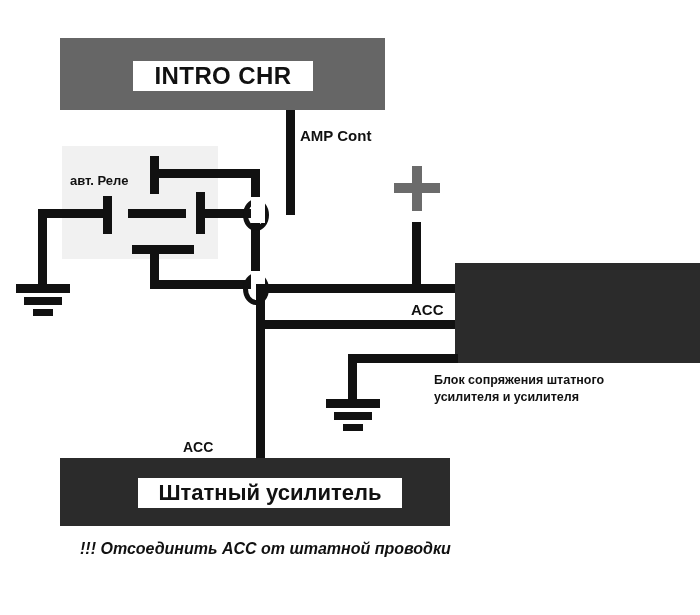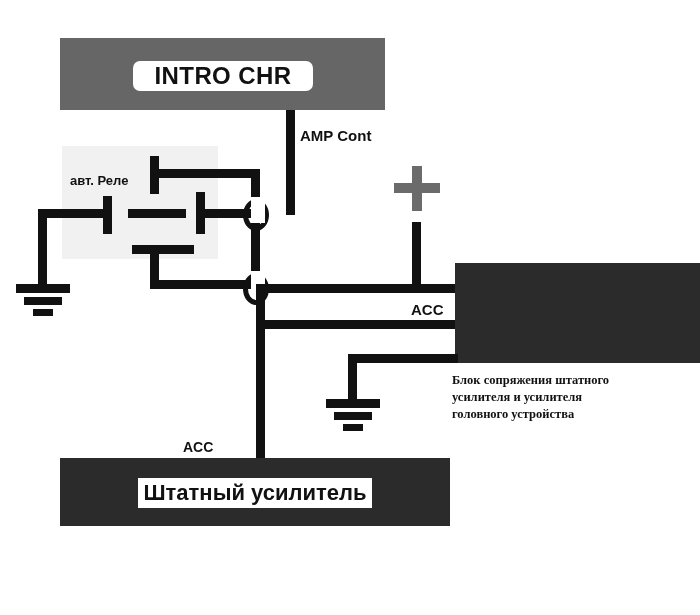--- a/index.html
+++ b/index.html
@@ -37,21 +37,21 @@
   .hop-mask{position:absolute;background:#ffffff;}
 
   .warn{position:absolute;font-weight:bold;font-style:italic;color:#111111;white-space:nowrap;}
 </style>
 </head>
 <body>
 
 <div id="stage">
 
   <div class="box unit-gray" style="left:60px;top:38px;width:325px;height:72px;"></div>
-  <div class="plate" style="left:133px;top:61px;width:180px;height:30px;border-radius:7px;">
+  <div class="plate" style="left:133px;top:61px;width:180px;height:30px;">
     <span style="font-size:24px;letter-spacing:.4px;">INTRO CHR</span>
   </div>
 
   <div class="wire" style="left:286px;top:110px;width:9px;height:105px;"></div>
   <div class="lbl" style="left:300px;top:120px;font-size:15px;margin-top:6px;">AMP Cont</div>
 
   <div class="box relay-panel" style="left:62px;top:146px;width:156px;height:113px;"></div>
   <div class="lbl" style="left:70px;top:172px;font-size:13px;">авт. Реле</div>
 
   <div class="wire" style="left:150px;top:156px;width:9px;height:38px;"></div>
@@ -90,31 +90,31 @@
   <div class="lbl" style="left:411px;top:300px;font-size:15px;">ACC</div>
 
   <div class="wire" style="left:256px;top:289px;width:9px;height:172px;"></div>
   <div class="lbl" style="left:183px;top:438px;font-size:14px;">ACC</div>
 
   <div class="plus-h" style="left:394px;top:183px;width:46px;height:10px;"></div>
   <div class="plus-v" style="left:412px;top:166px;width:10px;height:45px;"></div>
   <div class="wire" style="left:412px;top:222px;width:9px;height:62px;"></div>
 
   <div class="box unit-dark" style="left:455px;top:263px;width:245px;height:100px;"></div>
-  <div class="lbl" style="left:452px;top:372px;font-size:12.5px;font-family:Liberation Serif, serif;">
+  <div class="lbl" style="left:434px;top:372px;font-size:12.5px;">
     <div>Блок сопряжения штатного</div>
     <div>усилителя и усилителя</div>
-    <div>головного устройства</div>
   </div>
 
   <div class="wire" style="left:348px;top:354px;width:110px;height:9px;"></div>
   <div class="wire" style="left:348px;top:354px;width:9px;height:49px;"></div>
   <div class="gnd" style="left:326px;top:399px;width:54px;height:9px;"></div>
   <div class="gnd" style="left:334px;top:412px;width:38px;height:8px;"></div>
   <div class="gnd" style="left:343px;top:424px;width:20px;height:7px;"></div>
 
   <div class="box unit-dark" style="left:60px;top:458px;width:390px;height:68px;"></div>
-  <div class="plate" style="left:138px;top:478px;width:234px;height:30px;">
+  <div class="plate" style="left:138px;top:478px;width:264px;height:30px;">
     <span style="font-size:22px;">Штатный усилитель</span>
   </div>
 
+  <div class="warn" style="left:80px;top:540px;font-size:16px;">!!! Отсоединить ACC от штатной проводки</div>
 
 </div>
 
 </body></html>

